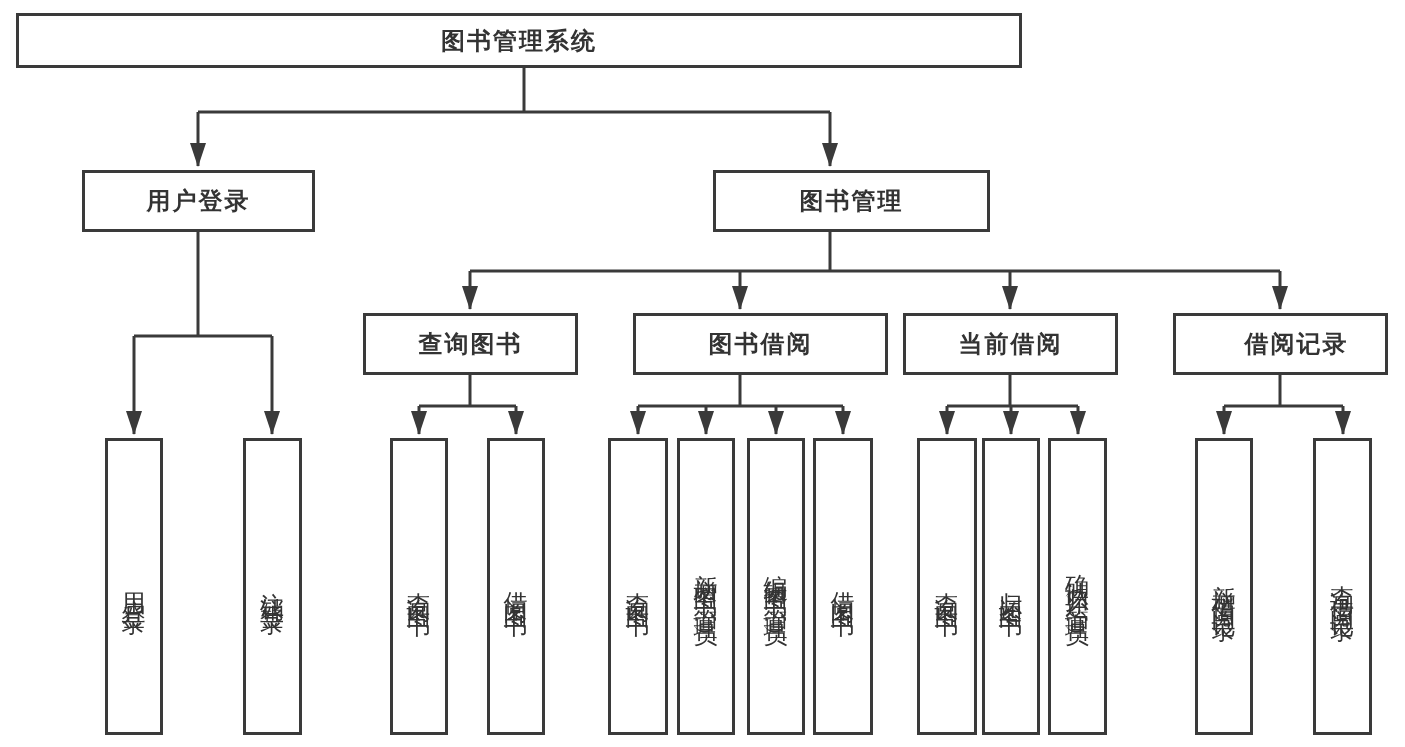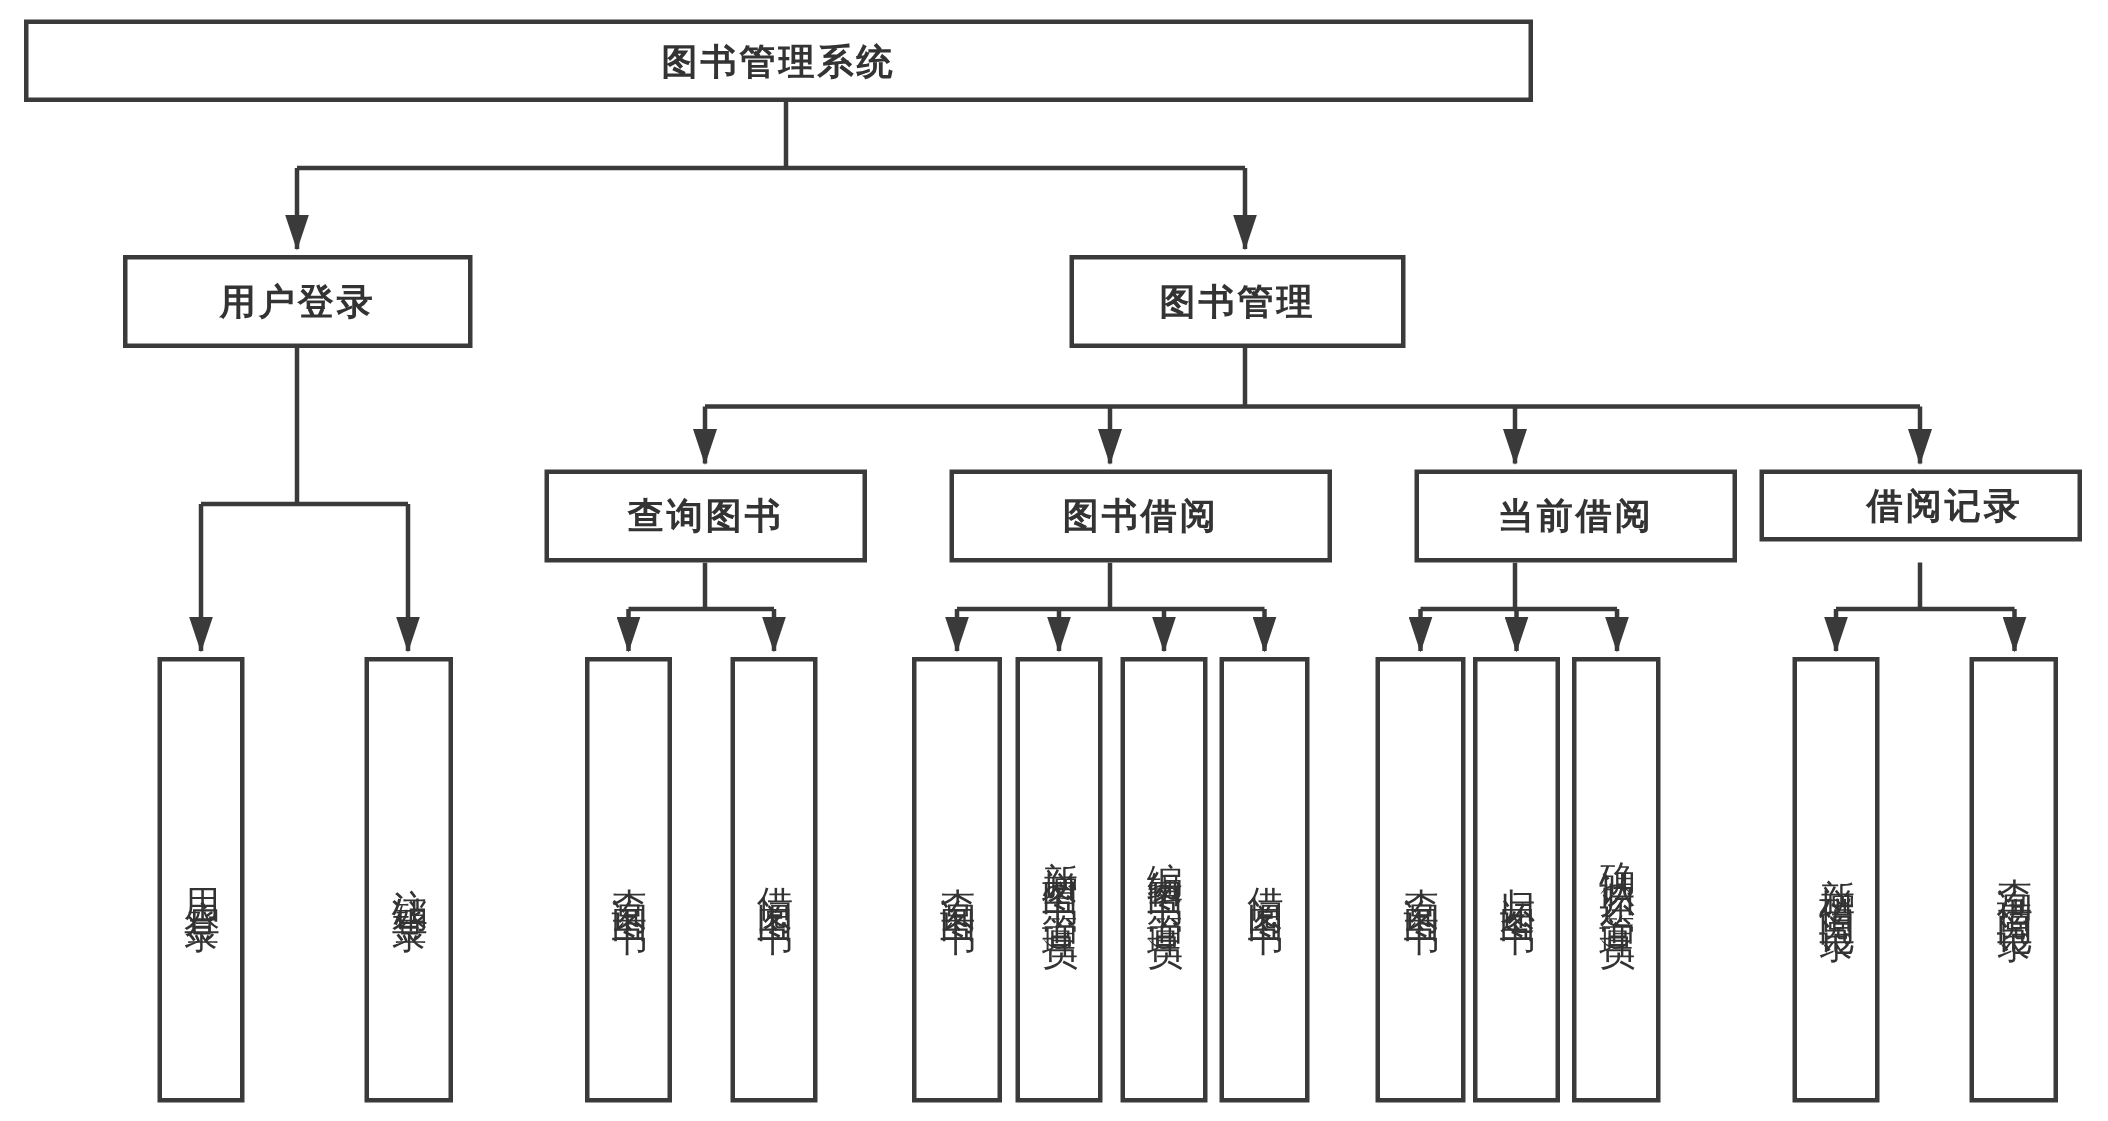--- a/index.html
+++ b/index.html
@@ -91,34 +91,34 @@
     </g>
   </svg>
 
   <div class="box h" style="left:16px;top:13px;width:1006px;height:55px;">
     <span class="lbl">图书管理系统</span>
   </div>
 
   <div class="box h" style="left:82px;top:170px;width:233px;height:62px;">
     <span class="lbl">用户登录</span>
   </div>
-  <div class="box h" style="left:713px;top:170px;width:224px;height:62px;">
+  <div class="box h" style="left:713px;top:170px;width:277px;height:62px;">
     <span class="lbl">图书管理</span>
   </div>
 
   <div class="box h" style="left:363px;top:313px;width:215px;height:62px;">
     <span class="lbl">查询图书</span>
   </div>
   <div class="box h" style="left:633px;top:313px;width:255px;height:62px;">
     <span class="lbl">图书借阅</span>
   </div>
-  <div class="box h" style="left:903px;top:313px;width:215px;height:62px;margin-left:40px;">
+  <div class="box h" style="left:903px;top:313px;width:215px;height:62px;">
     <span class="lbl">当前借阅</span>
   </div>
-  <div class="box h" style="left:1173px;top:313px;width:215px;height:48px;padding-left:32px;">
+  <div class="box h" style="left:1173px;top:313px;width:215px;height:62px;padding-left:32px;">
     <span class="lbl">借阅记录</span>
   </div>
 
   <div class="box v" style="left:105px;top:438px;width:58px;height:297px;">
     <span class="lbl">用户登录</span>
   </div>
   <div class="box v" style="left:243px;top:438px;width:59px;height:297px;">
     <span class="lbl">注销登录</span>
   </div>
 

